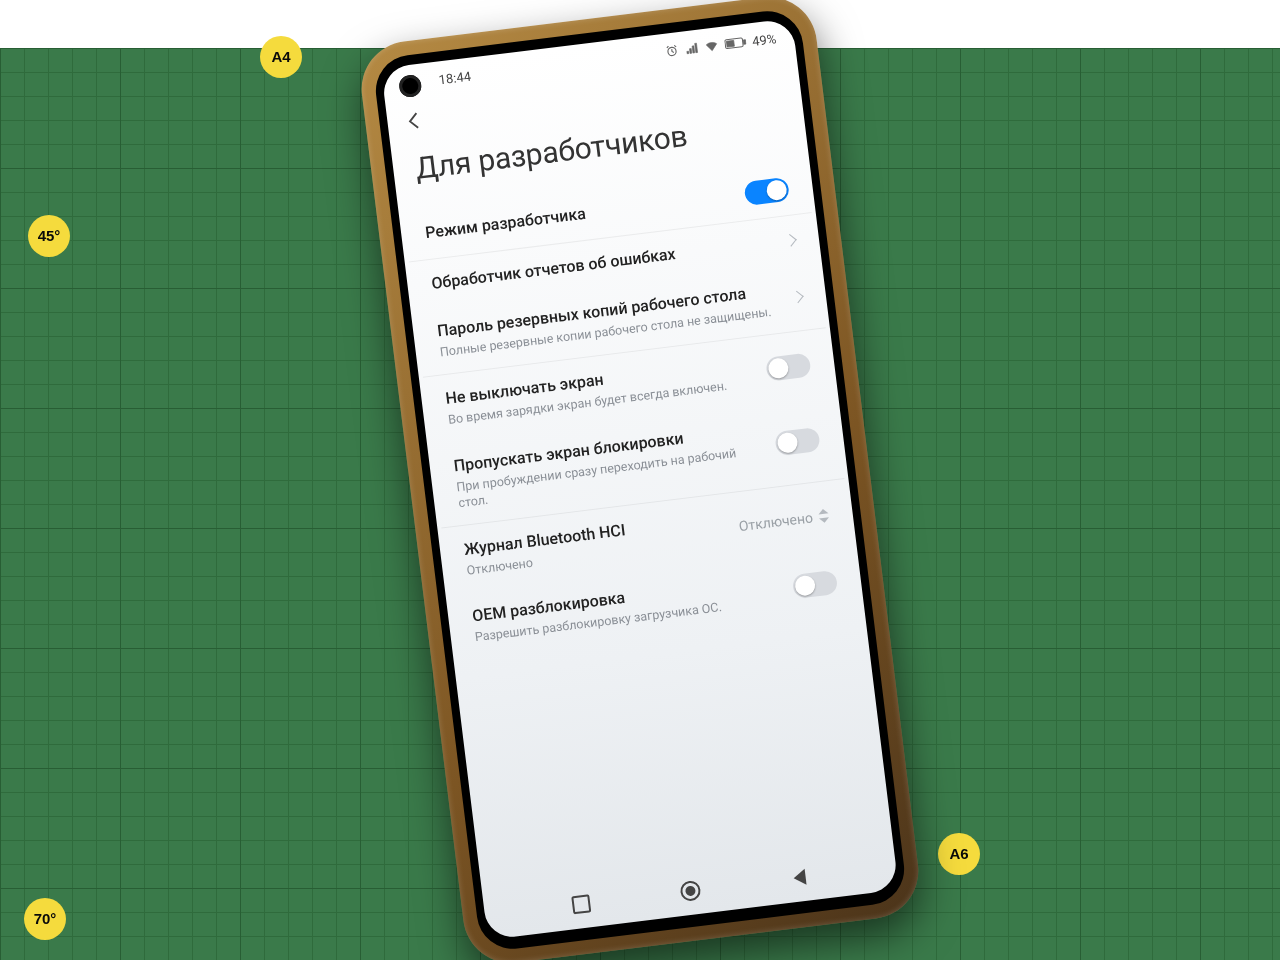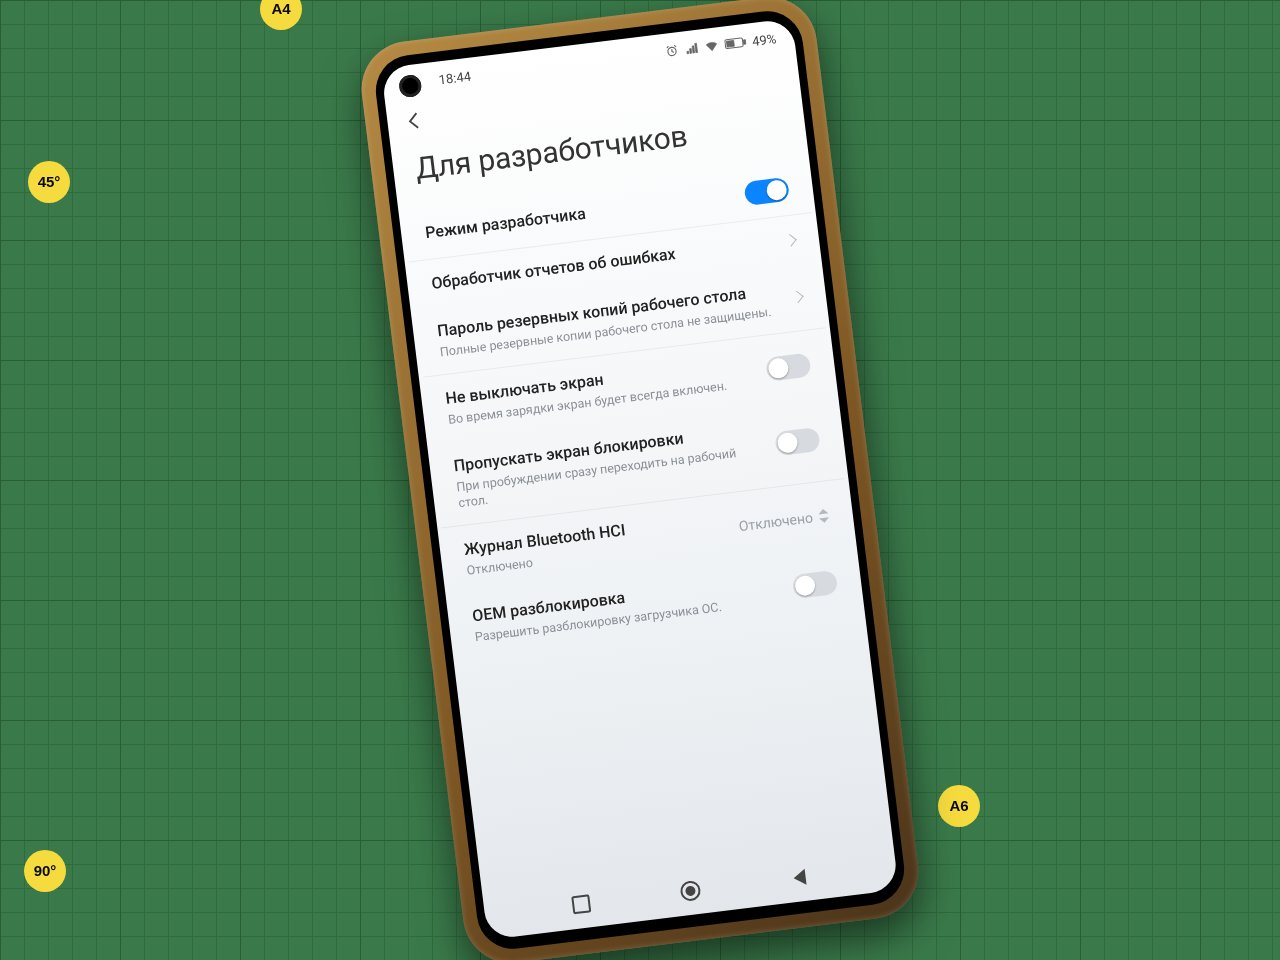--- a/index.html
+++ b/index.html
@@ -6,20 +6,21 @@
   
   .mat{
     position:absolute;inset:0;
     background-color:#3a7a4a;
     background-image:
       linear-gradient(#285e34 1px,transparent 1px),
       linear-gradient(90deg,#285e34 1px,transparent 1px),
       linear-gradient(#2f6b3c 1px,transparent 1px),
       linear-gradient(90deg,#2f6b3c 1px,transparent 1px);
     background-size:120px 120px,120px 120px,24px 24px,24px 24px;
+    margin-top:48px;
   }
   .mat-label{
     position:absolute;
     width:42px;height:42px;border-radius:50%;
     background:#f5db3d;color:#0a0a0a;font:700 15px/42px sans-serif;
     text-align:center;
   }
 
   
   .phone-wrap{
@@ -95,22 +96,22 @@
   .nav-sq{width:14px;height:14px;border:2px solid #444;border-radius:2px;}
   .nav-home{width:16px;height:16px;border:2px solid #444;border-radius:50%;position:relative;}
   .nav-home::after{content:'';position:absolute;inset:3px;border-radius:50%;background:#444;}
   .nav-tri{width:0;height:0;border-top:8px solid transparent;border-bottom:8px solid transparent;border-right:12px solid #444;}
 </style>
 </head>
 <body>
 
 <div class="mat">
   <div class="mat-label" style="top:-12px;left:260px">A4</div>
-  <div class="mat-label" style="top:161px;left:28px">45°</div>
-  <div class="mat-label" style="top:850px;left:24px">90°</div>
+  <div class="mat-label" style="top:167px;left:28px">45°</div>
+  <div class="mat-label" style="top:850px;left:24px">70°</div>
   <div class="mat-label" style="top:785px;left:938px">A6</div>
 </div>
 
 <div class="phone-wrap">
   <div class="bezel">
     <div class="glass">
       <div class="camera"></div>
 
       <div class="screen">
 

